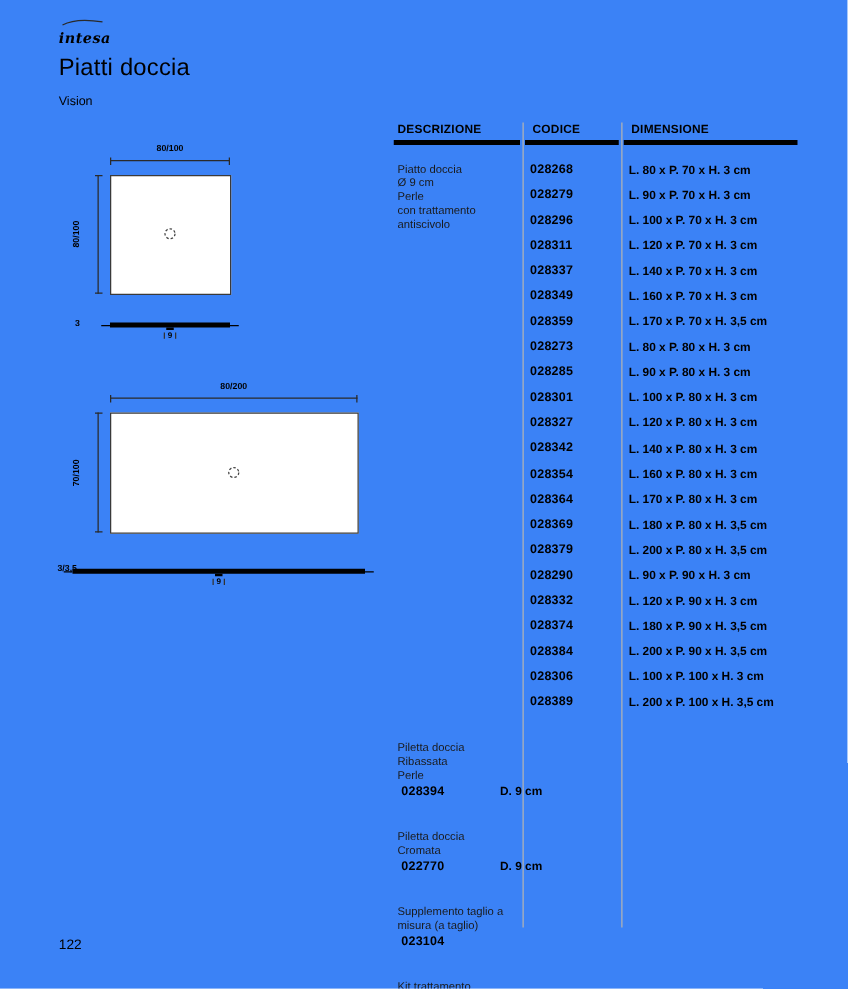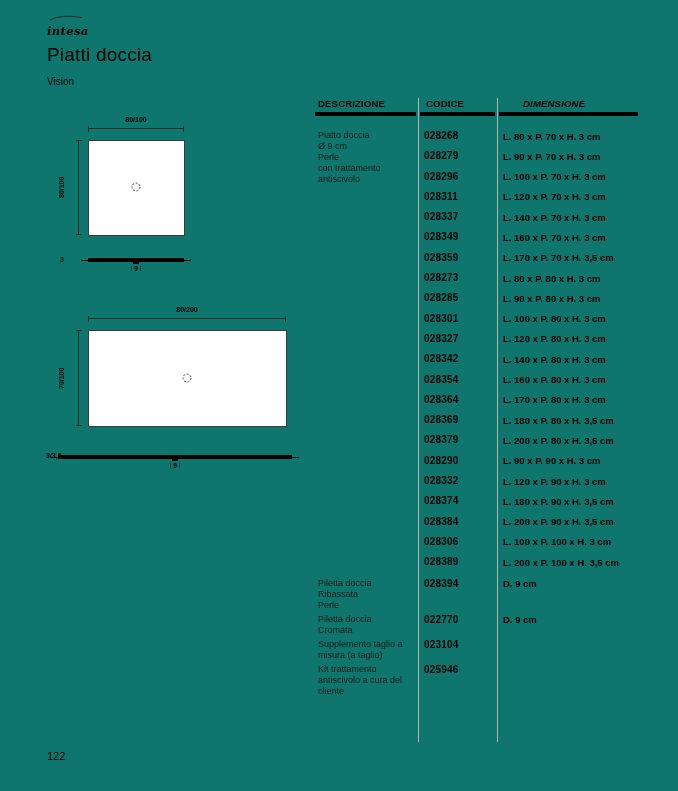--- a/index.html
+++ b/index.html
@@ -1,17 +1,17 @@
 <!DOCTYPE html>
 <html><head>
 <meta charset="utf-8">
 <style>
   html,body { margin:0; padding:0; background:#fff; }
   .page {
-    position:relative; width:678px; height:791px; background:#0f766e;
+    position:relative; width:678px; height:791px; background:#3b82f6;
     font-family:"Liberation Sans", sans-serif; color:#000; overflow:hidden;
   }
   
   .logo { position:absolute; left:47px; top:14px; }
   .logo .swoosh { display:block; margin-left:2px; }
   .logo .logo-text { font-family:"DejaVu Serif", serif; font-style:italic; font-weight:bold; font-size:11.5px; letter-spacing:0.4px; }
   .page-title { position:absolute; left:47px; top:44px; font-size:19px; font-weight:400; letter-spacing:0.2px; }
   .series-title { position:absolute; left:47px; top:76px; font-size:10px; font-weight:normal; }
   .page-number { position:absolute; left:47px; top:750px; font-size:11px; font-weight:normal; }
 
@@ -35,24 +35,24 @@
   .drain-dim .tick { width:1px; height:5px; background:#333; }
 
   
   .ptable { position:absolute; left:315px; top:98px; width:325px; }
   .vline { position:absolute; top:0; width:1px; height:644px; background:#b3b3b3; }
   .vline-1 { left:103px; } .vline-2 { left:182px; }
   .thead { display:flex; height:18px; }
   .th { font-size:9.5px; font-weight:bold; letter-spacing:0.2px; border-bottom:4px solid #000000; box-sizing:border-box; }
   .th-desc { width:101px; margin-right:4px; padding-left:3px; }
   .th-code { width:75px; margin-right:4px; padding-left:6px; }
-  .th-dim  { width:139px; margin-right:2px; padding-left:24px;font-style:italic; }
+  .th-dim  { width:139px; margin-right:2px; padding-left:6px; }
   .tgroups { margin-top:12px; }
   .tgroup { display:flex; }
-  .tgroup + .tgroup { margin-top:1px; }
+  .tgroup + .tgroup { margin-top:16px;flex-direction:column; }
   .tdesc { width:103px; box-sizing:border-box; padding:2px 10px 0 3px; font-size:9px; line-height:11px; color:#1a1a1a; white-space:pre-line; }
   .trows { flex:1; }
   .trow { display:flex; height:20.3px; }
   .tcode { width:79px; box-sizing:border-box; padding:2px 0 0 6px; font-size:10px; font-weight:bold; letter-spacing:0.2px; }
   .tdim { flex:1; box-sizing:border-box; padding:2.5px 0 0 6px; font-size:9.5px; font-weight:bold; white-space:nowrap; }
 </style>
 </head>
 <body>
 
 <div class="page">

